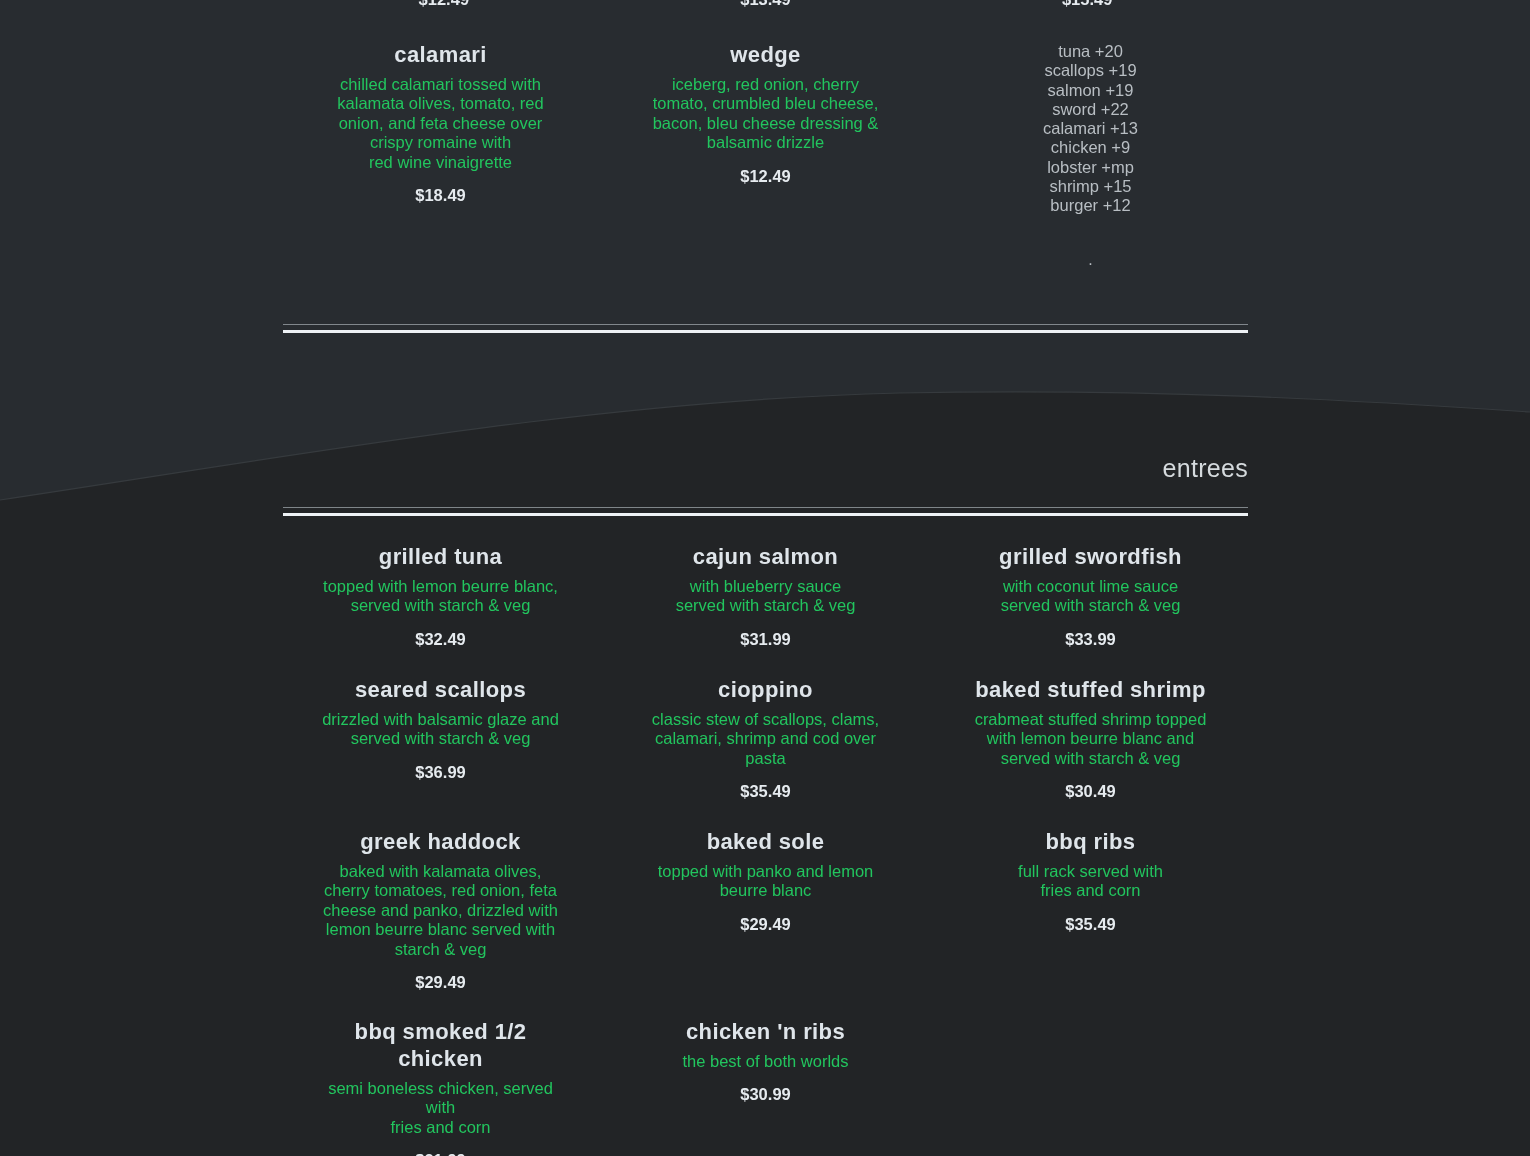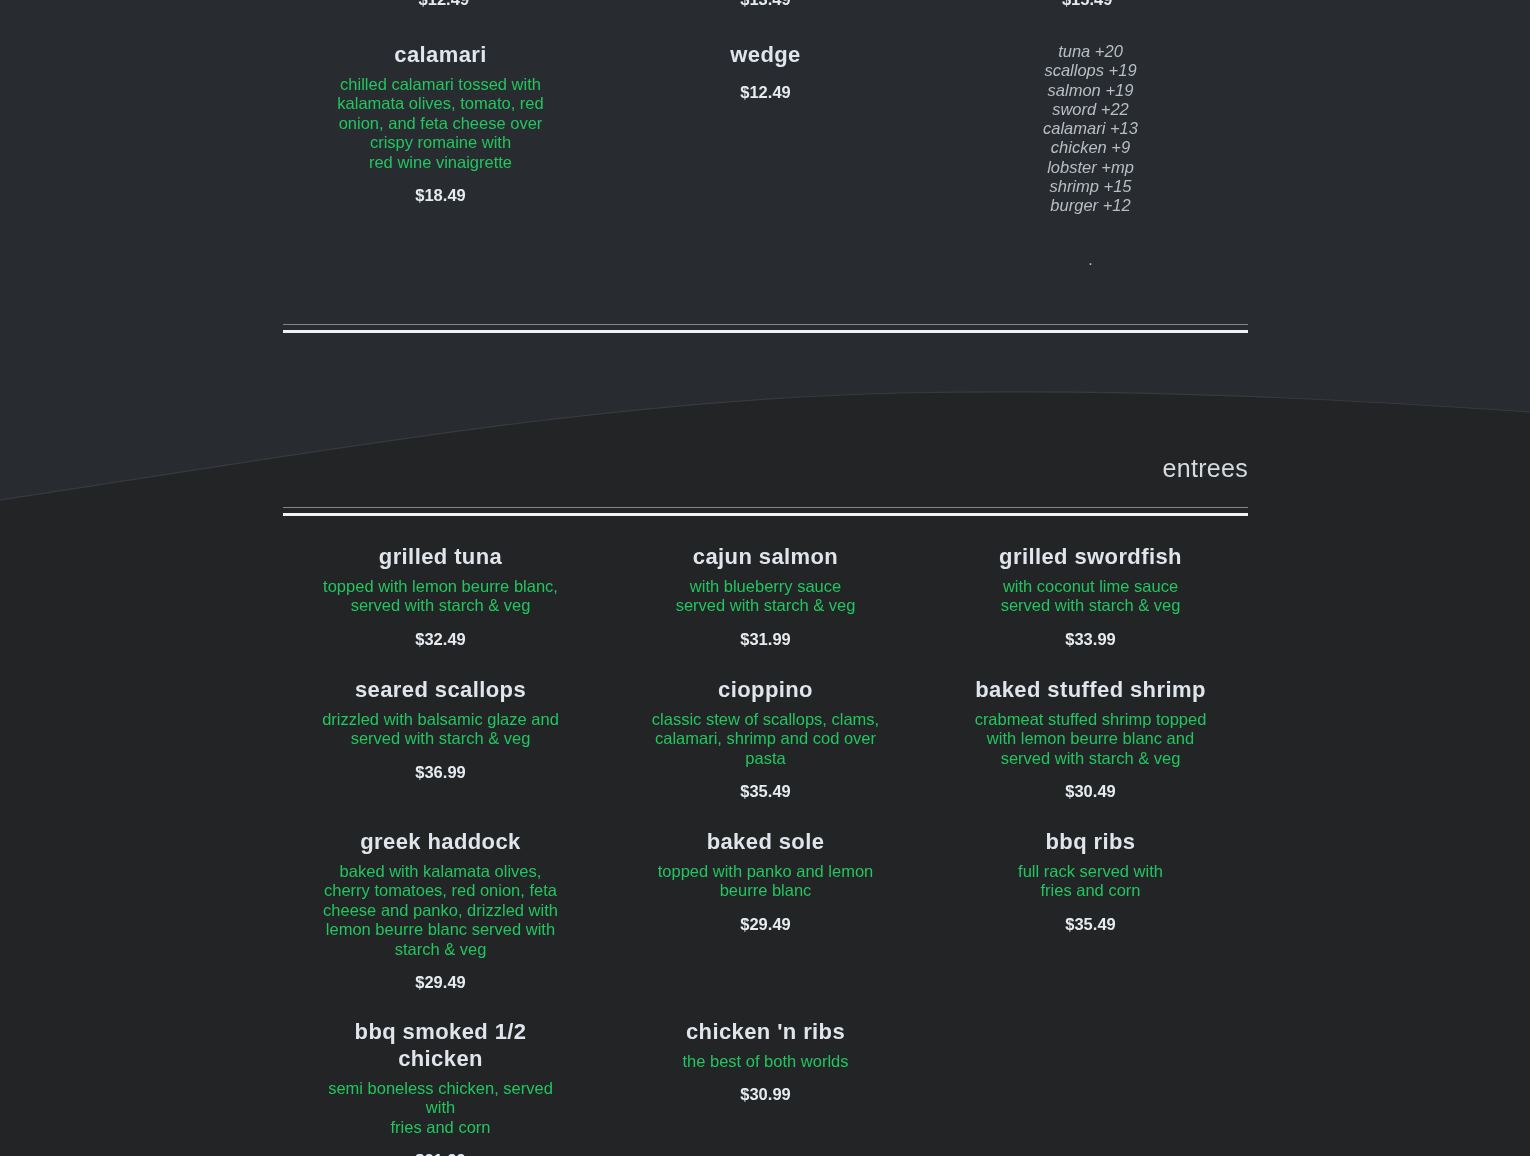--- a/index.html
+++ b/index.html
@@ -69,21 +69,20 @@
     font-weight:bold;
     color:#e6ebef;
     margin-top:14px;
   }
 
   .addon-list {
     font-size:16.5px;
     color:#b8bec3;
     line-height:1.17;
     white-space:pre-line;
-    font-style:italic;
   }
 
   .tiny-dot {
     font-size:16px;
     color:#b8bec3;
     text-align:center;
     margin-top:36px;
     line-height:1;
   }
 
@@ -157,20 +156,24 @@
         <div class="item-desc">chilled calamari tossed with
 kalamata olives, tomato, red
 onion, and feta cheese over
 crispy romaine with
 red wine vinaigrette</div>
         <div class="item-price">$18.49</div>
       </div>
 
       <div class="item">
         <div class="item-name">wedge</div>
+        <div class="item-desc">iceberg, red onion, cherry
+tomato, crumbled bleu cheese,
+bacon, bleu cheese dressing &amp;
+balsamic drizzle</div>
         <div class="item-price">$12.49</div>
       </div>
 
       <div class="item">
         <div class="addon-list">tuna +20
 scallops +19
 salmon +19
 sword +22
 calamari +13
 chicken +9

